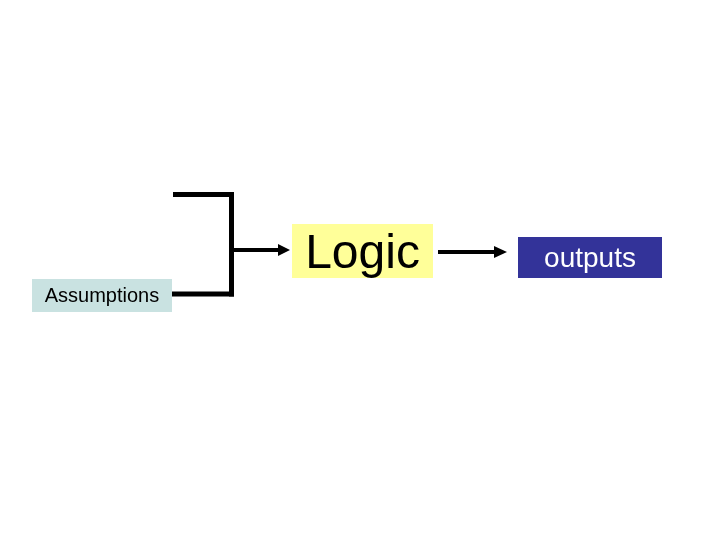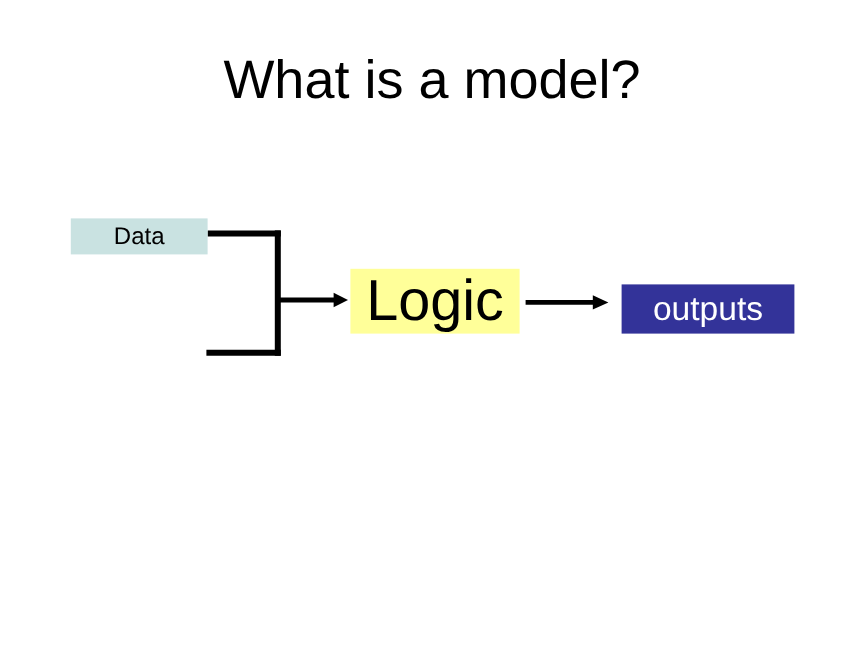--- a/index.html
+++ b/index.html
@@ -89,39 +89,38 @@
     background: var(--outputs-box-fill, #333399);
     color: var(--outputs-text, #ffffff);
     font-size: 28px;
   }
 </style>
 </head>
 <body>
 
 <div class="slide">
 
-  <h1 class="slide-title">What is a model?</h1>
 
   <svg class="connectors" width="720" height="540" viewBox="0 0 720 540">
 
     <line class="conn" x1="173" y1="194.5" x2="234" y2="194.5"></line>
     <line class="conn" x1="231.5" y1="192" x2="231.5" y2="296.5"></line>
     <line class="conn" x1="172" y1="294" x2="234" y2="294"></line>
 
     <line class="arrow-shaft" x1="231.5" y1="250" x2="279" y2="250"></line>
     <polygon class="arrow-head" points="278,244 290,250 278,256"></polygon>
 
     <line class="arrow-shaft" x1="438" y1="252" x2="495" y2="252"></line>
     <polygon class="arrow-head" points="494,246 507,252 494,258"></polygon>
   </svg>
 
-  <div class="node node-data">
-    <span>Data</span>
+
+  <div class="node node-assumptions">
+    <span>Assumptions</span>
   </div>
-
 
   <div class="node node-logic">
     <span>Logic</span>
   </div>
 
   <div class="node node-outputs">
     <span>outputs</span>
   </div>
 
 </div>

